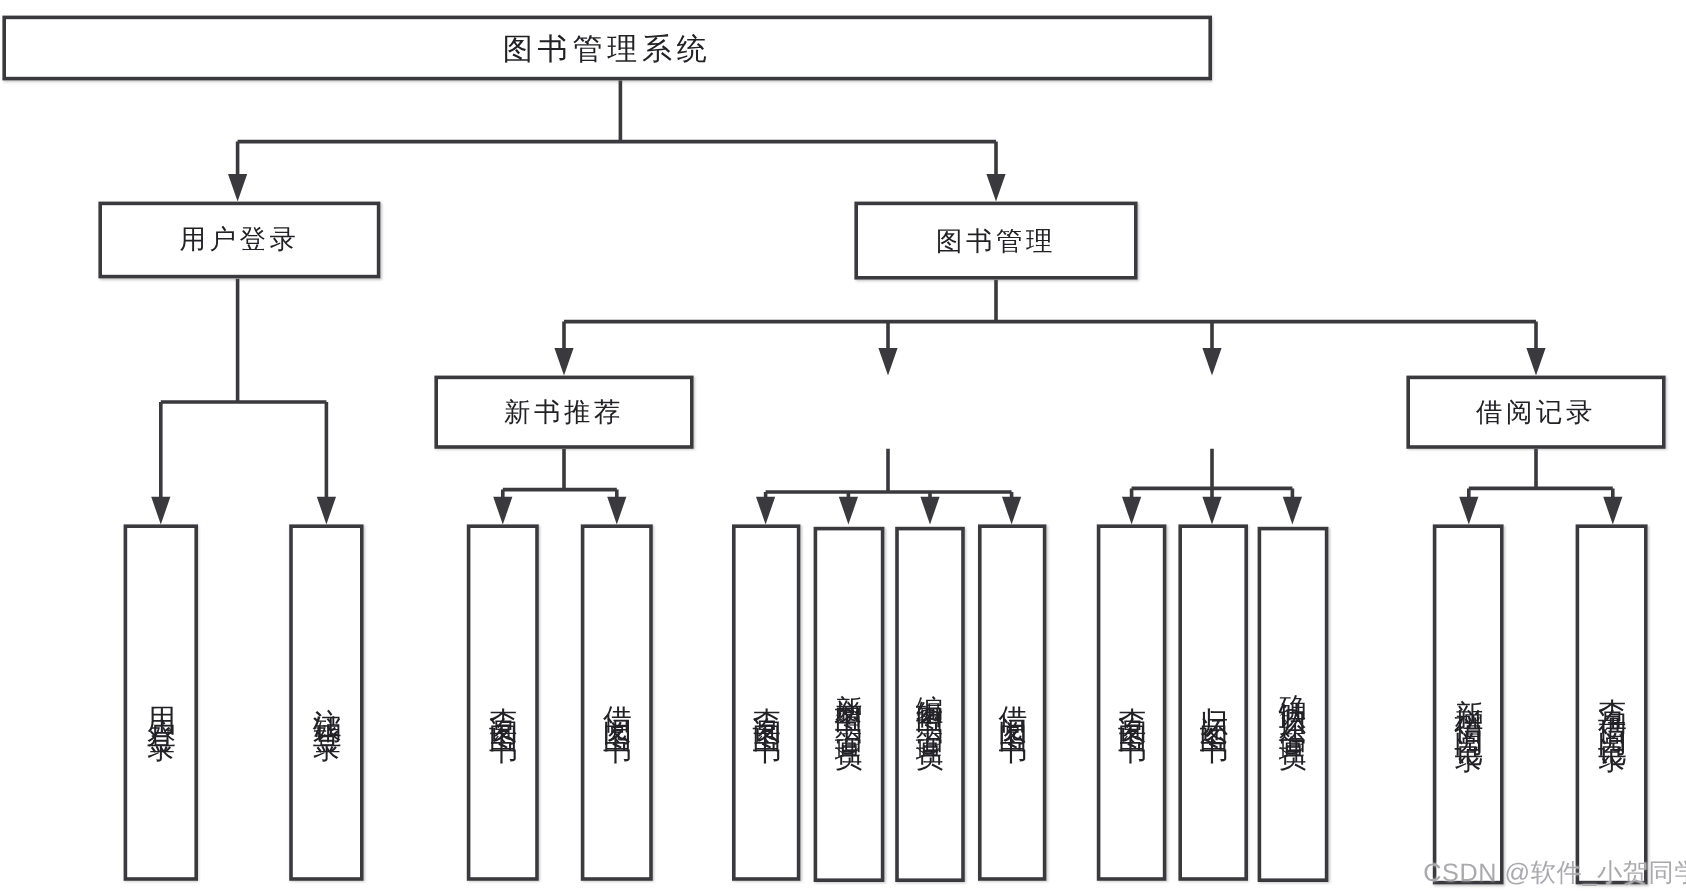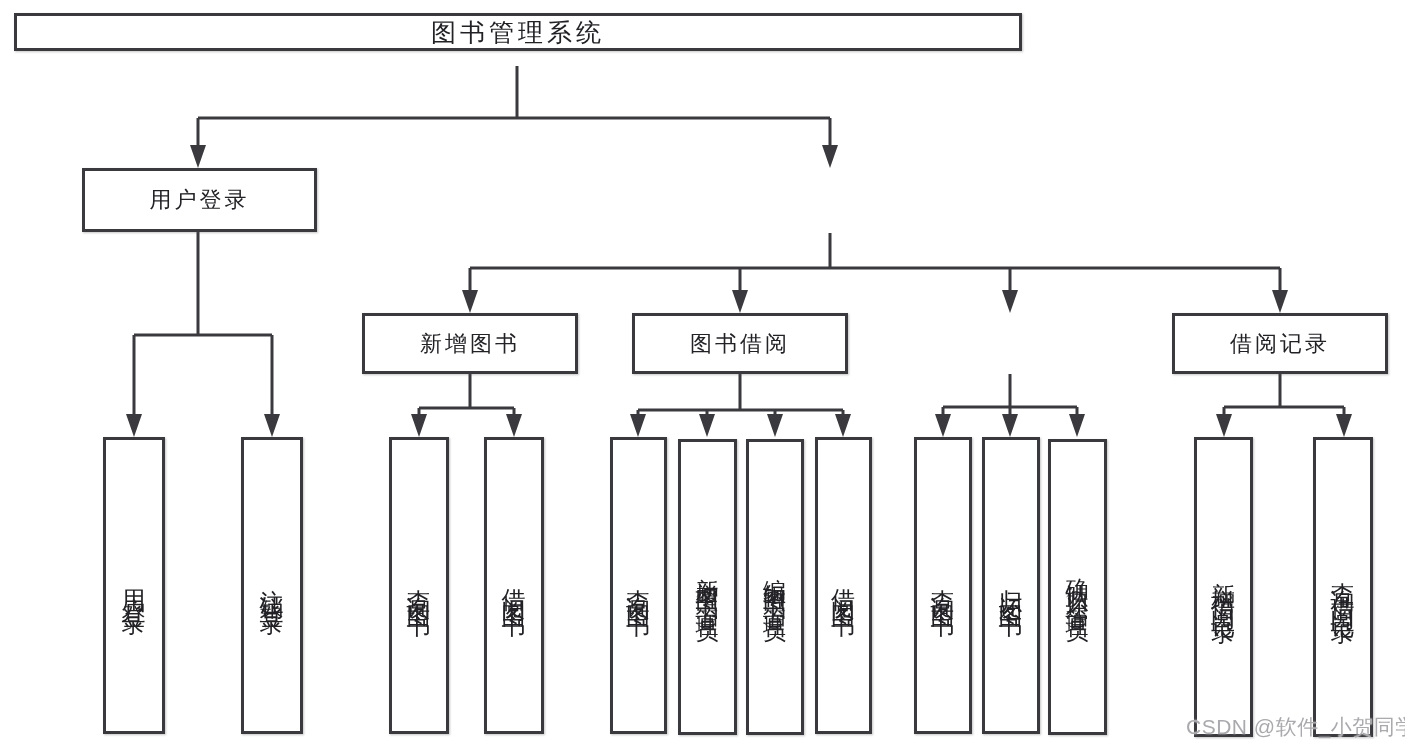--- a/index.html
+++ b/index.html
@@ -99,26 +99,26 @@
     <path class="cline" d="M1010 374 V407 M943 407 H1077 M943 407 V416 M1010 407 V416 M1077 407 V416"></path>
     <polygon class="ahead" points="943,437 935,414 951,414"></polygon>
     <polygon class="ahead" points="1010,437 1002,414 1018,414"></polygon>
     <polygon class="ahead" points="1077,437 1069,414 1085,414"></polygon>
 
     <path class="cline" d="M1280 374 V407 M1224 407 H1344 M1224 407 V416 M1344 407 V416"></path>
     <polygon class="ahead" points="1224,437 1216,414 1232,414"></polygon>
     <polygon class="ahead" points="1344,437 1336,414 1352,414"></polygon>
   </svg>
 
-  <div class="hbox root" style="left:14px; top:13px; width:1008px; height:38px;">图书管理系统</div>
+  <div class="hbox root" style="left:2px; top:13px; width:1008px; height:54px;">图书管理系统</div>
 
   <div class="hbox" style="left:82px; top:168px; width:235px; height:64px;">用户登录</div>
+  <div class="hbox" style="left:712px; top:168px; width:236px; height:65px;">图书管理</div>
 
-  <div class="hbox" style="left:362px; top:313px; width:216px; height:61px;">新增图书</div>
-  <div class="hbox" style="left:632px; top:313px; width:216px; height:61px;">图书借阅</div>
+  <div class="hbox" style="left:362px; top:313px; width:216px; height:61px;">新书推荐</div>
   <div class="hbox" style="left:1172px; top:313px; width:216px; height:61px;">借阅记录</div>
 
   <div class="vbox" style="left:103px; top:437px; width:62px; height:297px;">
       <span>用户登录</span>
     </div>
   <div class="vbox" style="left:241px; top:437px; width:62px; height:297px;">
       <span>注销登录</span>
     </div>
 
   <div class="vbox" style="left:389px; top:437px; width:60px; height:297px;">

